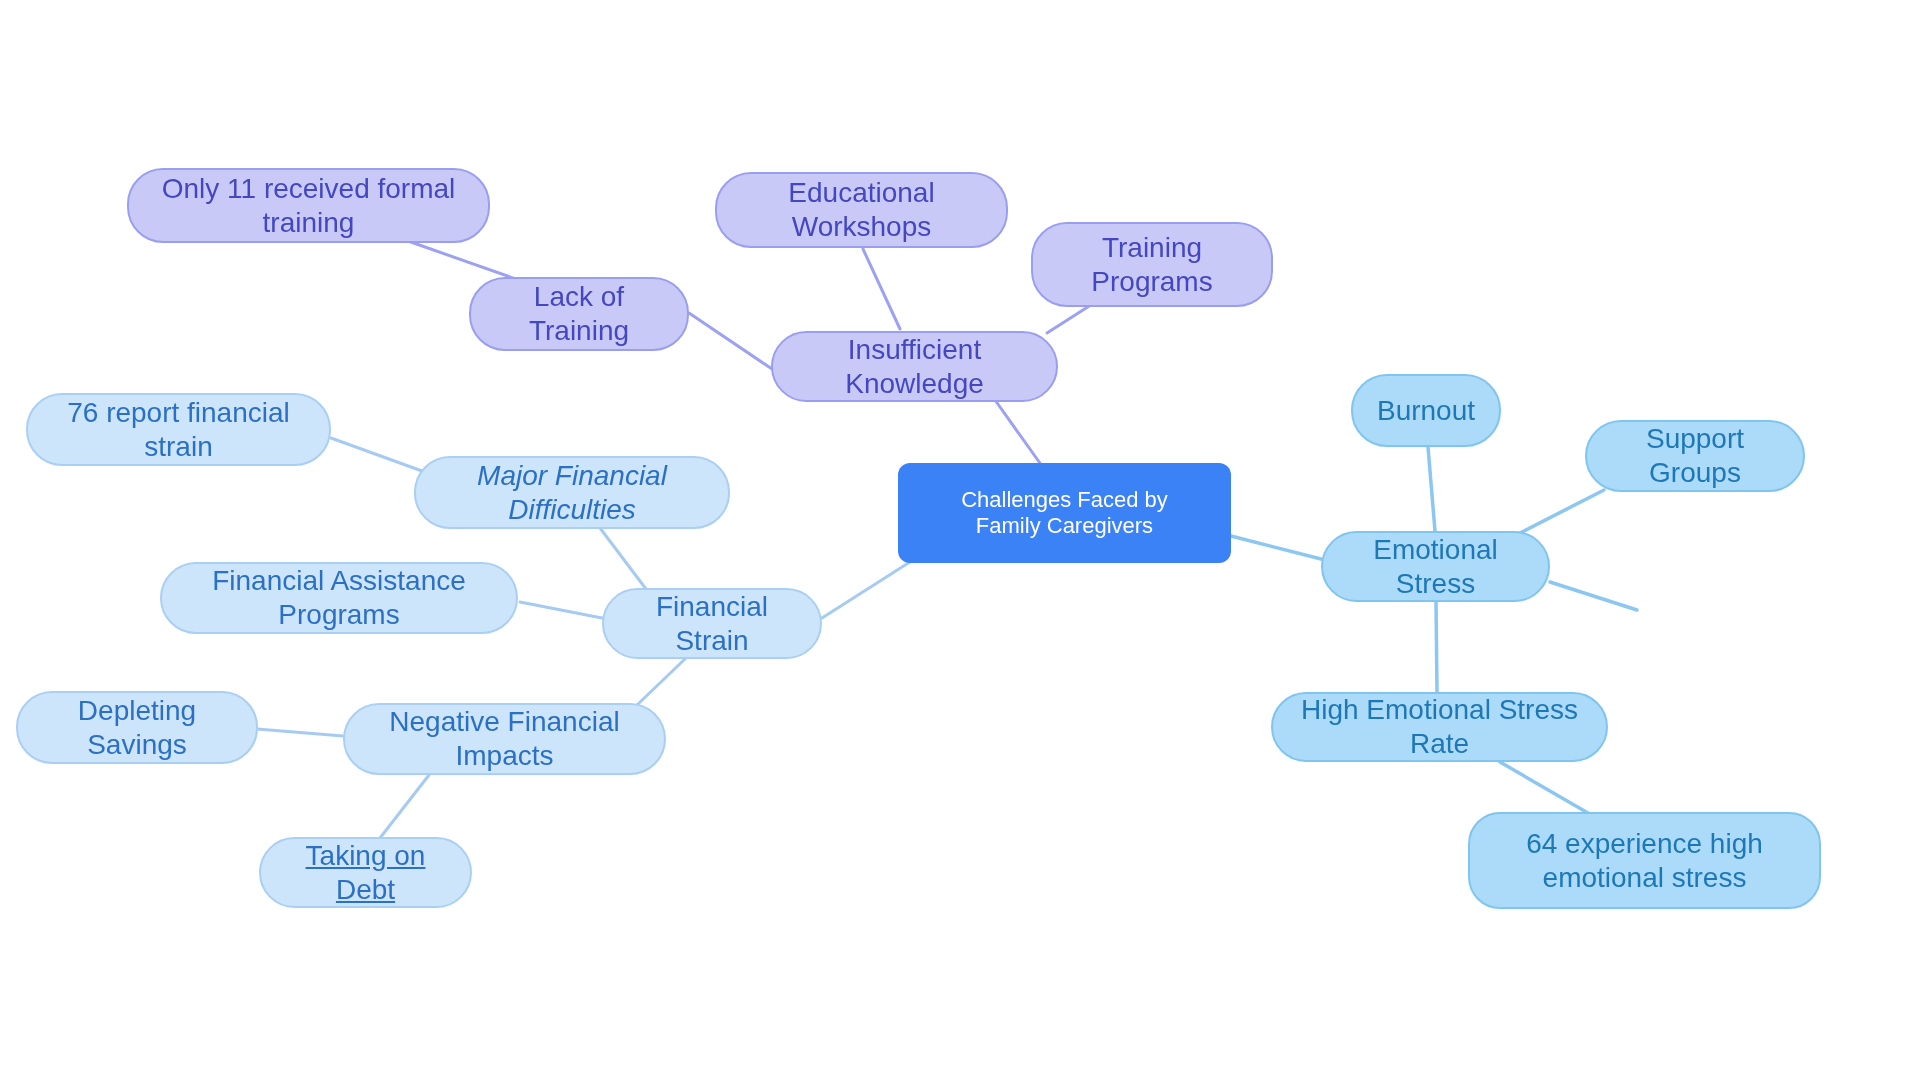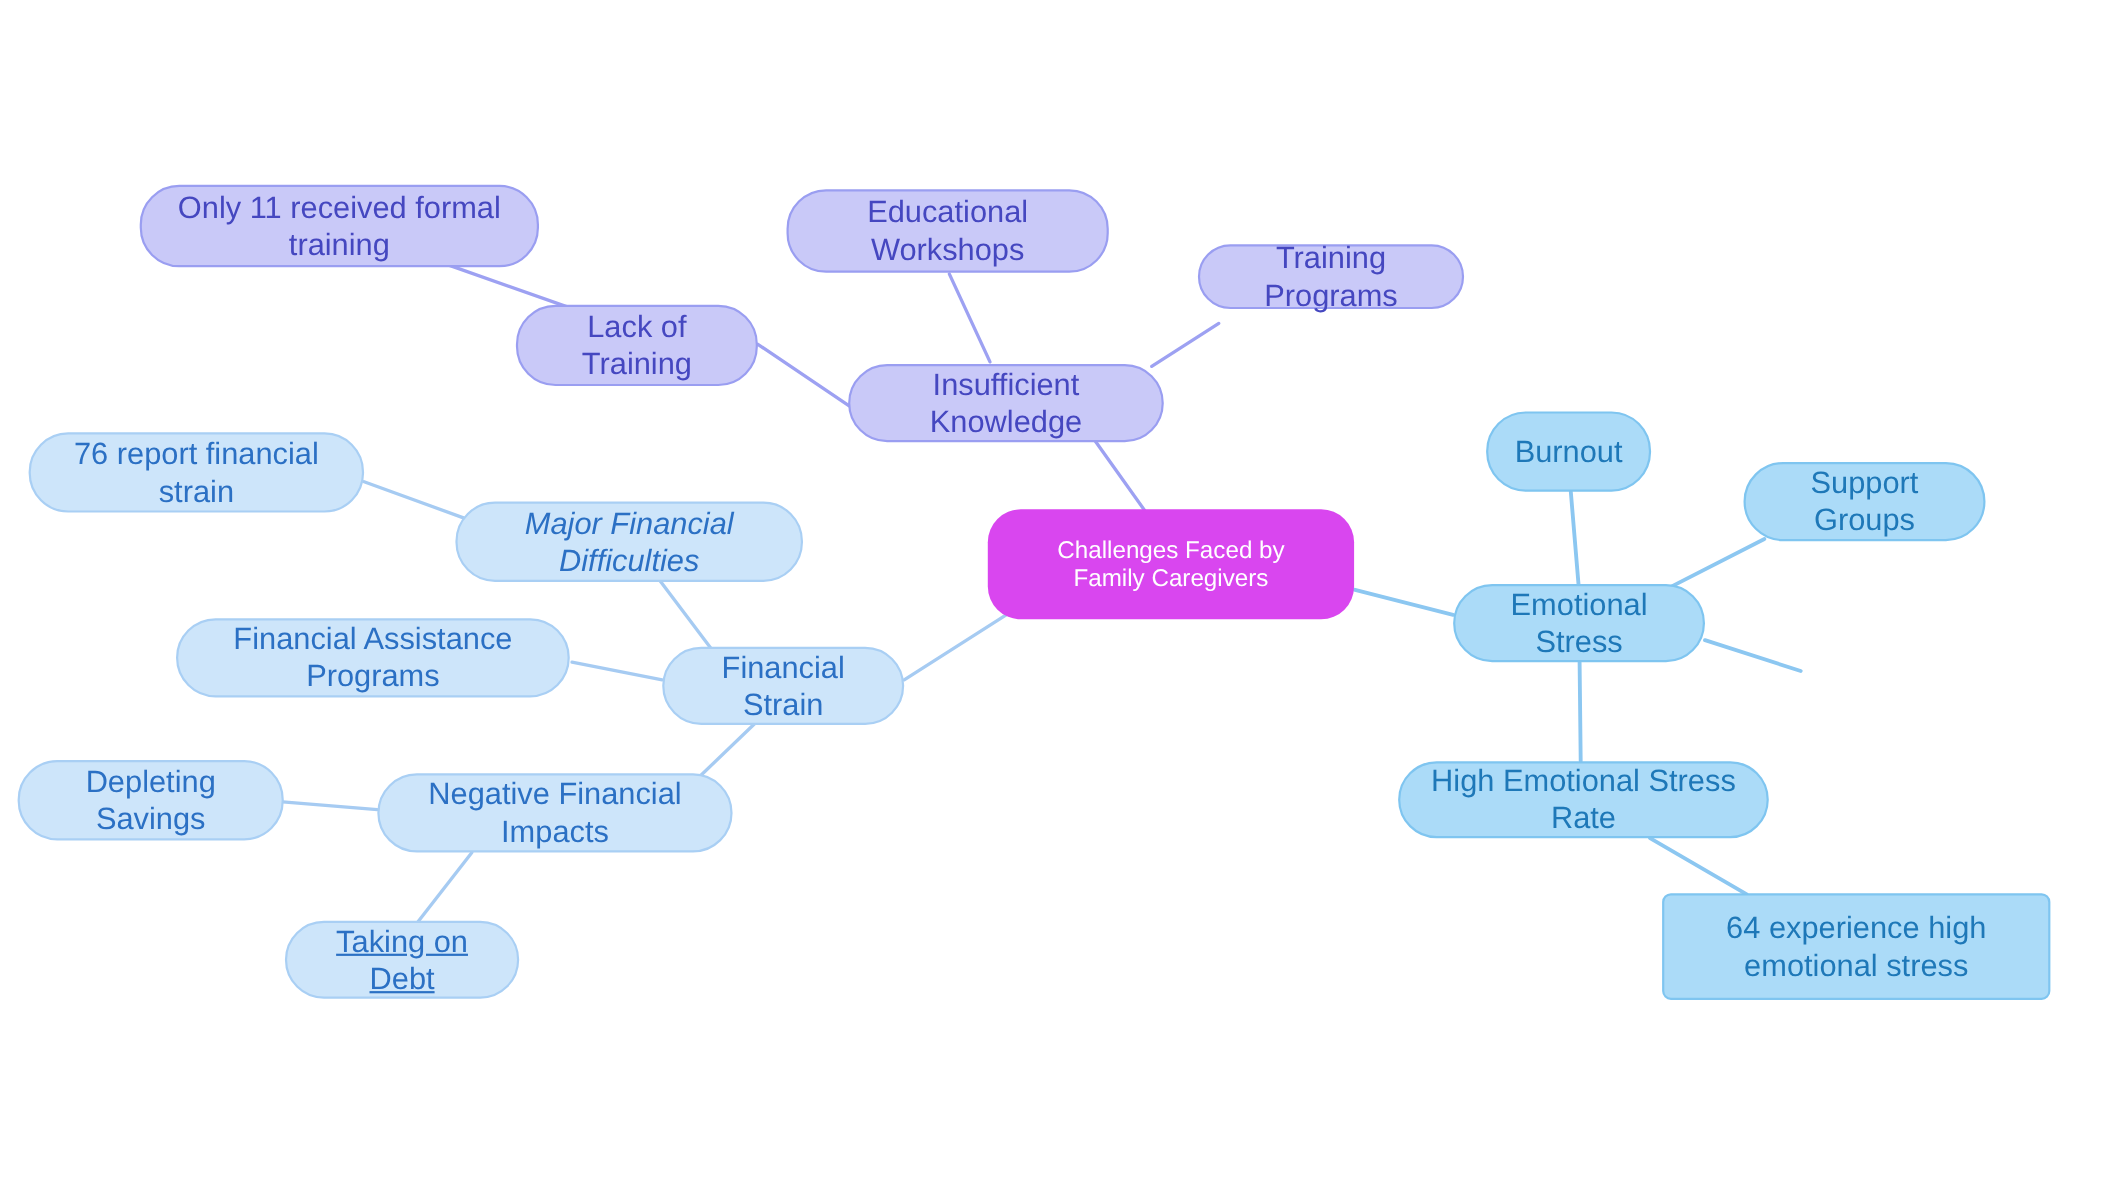--- a/index.html
+++ b/index.html
@@ -29,43 +29,43 @@
     line-height: 1.2;
     box-sizing: border-box;
     padding: 0 18px;
     cursor: pointer;
     user-select: none;
   }
   .purple { background: #c9c9f8; border-color: #9a9ef1; color: #4547c0; }
   .blue   { background: #cde5fa; border-color: #a9cff4; color: #2b70c4; }
   .sky    { background: #abdbf8; border-color: #7fc5f0; color: #1e78b8; }
   .rootnode {
-    background: #d946ef; color: #ffffff; border: none;
-    font-size: 22px; border-radius: 30px; padding: 0 28px;
+    background: #3b82f6; color: #ffffff; border: none;
+    font-size: 22px; border-radius: 12px; padding: 0 28px;
   }
   
   #n-root     { left: 898px;  top: 463px; width: 333px; height: 100px; }
   #n-ik       { left: 771px;  top: 331px; width: 287px; height: 71px; }
   #n-lack     { left: 469px;  top: 277px; width: 220px; height: 74px; }
   #n-only11   { left: 127px;  top: 168px; width: 363px; height: 75px; }
   #n-edu      { left: 715px;  top: 172px; width: 293px; height: 76px; }
-  #n-training { left: 1089px; top: 222px; width: 242px; height: 59px; }
+  #n-training { left: 1031px; top: 222px; width: 242px; height: 85px; }
   #n-fs       { left: 602px;  top: 588px; width: 220px; height: 71px; }
   #n-major    { left: 414px;  top: 456px; width: 316px; height: 73px; font-style: italic; }
   #n-45       { left: 26px;   top: 393px; width: 305px; height: 73px; }
   #n-fa       { left: 160px;  top: 562px; width: 358px; height: 72px; }
   #n-nf       { left: 343px;  top: 703px; width: 323px; height: 72px; }
   #n-ds       { left: 16px;   top: 691px; width: 242px; height: 73px; }
   #n-debt     { left: 259px;  top: 837px; width: 213px; height: 71px; text-decoration: underline; }
   #n-es       { left: 1321px; top: 531px; width: 229px; height: 71px; }
   #n-burnout  { left: 1351px; top: 374px; width: 150px; height: 73px; text-align: right; }
   #n-sg       { left: 1585px; top: 420px; width: 220px; height: 72px; }
   #n-cs       { left: 1637px; top: 589px; width: 266px; height: 71px; }
   #n-he       { left: 1271px; top: 692px; width: 337px; height: 70px; }
-  #n-64       { left: 1468px; top: 812px; width: 353px; height: 97px; border-radius: 8px; margin-left: 43px; }
+  #n-64       { left: 1468px; top: 812px; width: 353px; height: 97px; border-radius: 32px; }
 </style>
 </head>
 <body>
 
 <div id="canvas">
 
   <svg id="edges" viewBox="0 0 1920 1083" xmlns="http://www.w3.org/2000/svg">
 
     <line x1="995" y1="400" x2="1042" y2="466" stroke-width="3" stroke-linecap="round" stroke="#9da1f2"></line>
     <line x1="775" y1="371" x2="689" y2="313" stroke-width="3" stroke-linecap="round" stroke="#9da1f2"></line>

